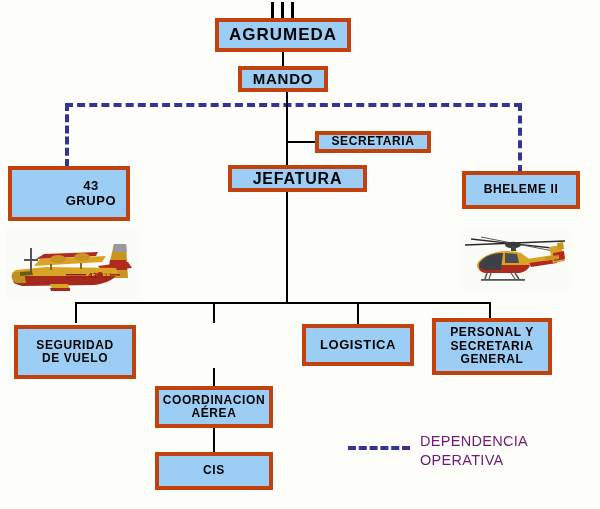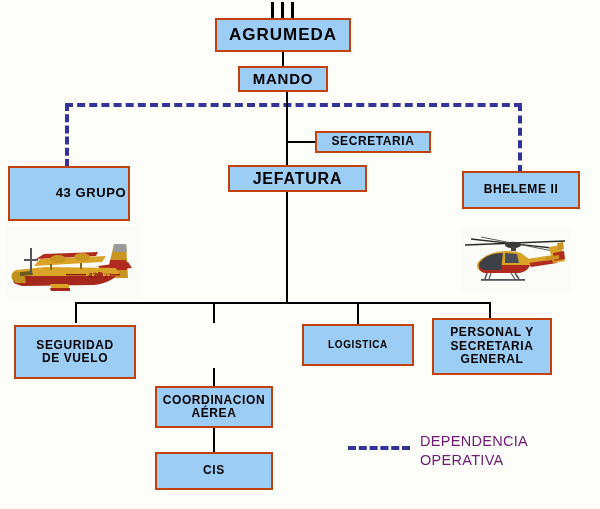--- a/index.html
+++ b/index.html
@@ -15,21 +15,21 @@
     background: #fdfdfa;
     font-family: "Liberation Sans", sans-serif;
     overflow: hidden;
   }
 
   
   .node {
     position: absolute;
     box-sizing: border-box;
     background: #9ccdf5;
-    border: 2px solid #c2410c;
+    border: 4px solid #c2410c;
     display: flex;
     align-items: center;
     justify-content: center;
     text-align: center;
     color: #000000;
     font-weight: bold;
     letter-spacing: 0.6px;
     line-height: 1.12;
     z-index: 5;
   }
@@ -39,21 +39,21 @@
   .n-mando      { left: 238px; top: 66px;  width: 90px;  height: 26px; font-size: 15px; letter-spacing: 0.8px; }
   .n-secretaria { left: 315px; top: 131px; width: 116px; height: 22px; font-size: 12px; }
   .n-jefatura   { left: 228px; top: 165px; width: 139px; height: 27px; font-size: 16px; letter-spacing: 0.8px; }
   .n-grupo43    { left: 8px;   top: 166px; width: 122px; height: 55px; font-size: 13px; padding-left: 44px; }
   .n-bheleme    { left: 462px; top: 171px; width: 118px; height: 38px; font-size: 12px; }
 
   .n-seguridad  { left: 14px;  top: 325px; width: 122px; height: 54px; font-size: 12px; }
   .n-operaciones{ left: 155px; top: 322px; width: 118px; height: 46px; font-size: 12px; }
   .n-coord      { left: 155px; top: 386px; width: 118px; height: 42px; font-size: 12px; }
   .n-cis        { left: 155px; top: 452px; width: 118px; height: 38px; font-size: 12px; }
-  .n-logistica  { left: 302px; top: 324px; width: 112px; height: 42px; font-size: 10px; }
+  .n-logistica  { left: 302px; top: 324px; width: 112px; height: 42px; font-size: 13px; }
   .n-personal   { left: 432px; top: 318px; width: 120px; height: 57px; font-size: 12px; }
 
   
   .ln {
     position: absolute;
     background: #000000;
     z-index: 2;
   }
   .tick { position: absolute; background: #000000; width: 3px; height: 16px; top: 2px; z-index: 3; }
 

